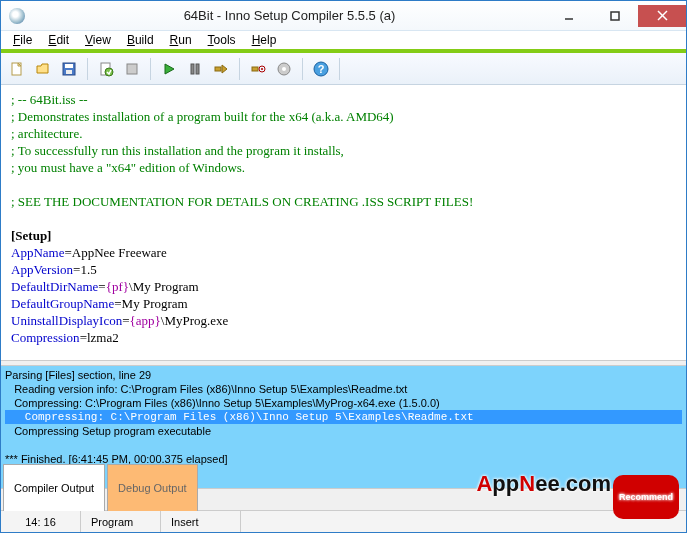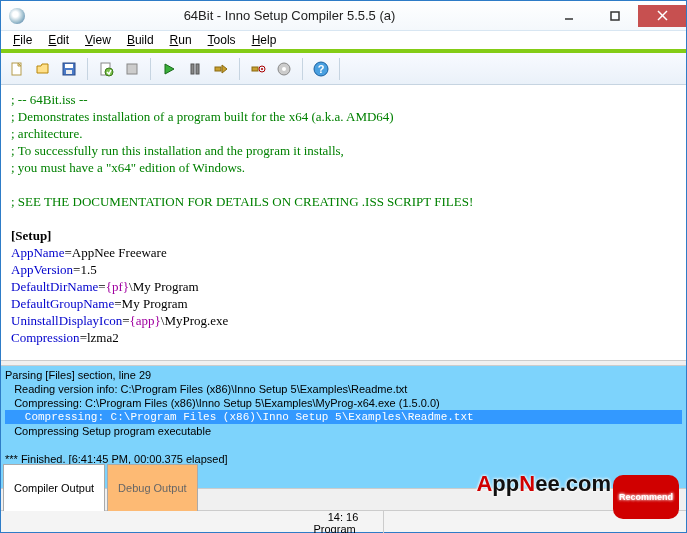--- a/index.html
+++ b/index.html
@@ -17,21 +17,21 @@
 .toolbar { height: 32px; background: linear-gradient(#f8faff,#eaf1f9); border-bottom: 1px solid #c6d4e1; display: flex; align-items: center; padding: 0 4px; gap: 2px; }
 .tbtn { width: 24px; height: 24px; display: flex; align-items: center; justify-content: center; border: 1px solid transparent; border-radius: 2px; }
 .tsep { width: 1px; height: 22px; background: #c6d4e1; margin: 0 4px; }
 .editor { flex: 1; background: #fff; font-family: Liberation Serif, serif; font-size: 13px; padding: 6px 10px; overflow: hidden; line-height: 17px; white-space: pre; border-radius: 6px; }
 .splitter { height: 6px; background: #f0f0f0; border-top: 1px solid #ccc; border-bottom: 1px solid #ccc; cursor: row-resize; }
 .output { height: 122px; background: #7dd3fc; font-family: Tahoma, sans-serif; font-size: 11px; padding: 2px 4px; overflow: hidden; line-height: 14px; }
 .output .sel { background: #3399ff; color: #fff; font-family: Liberation Mono, monospace; }
 .tabs { height: 22px; border-top: 1px solid #ccc; display: flex; align-items: end; background: #f0f0f0; }
 .tab { padding: 17px 10px; font-size: 11px; border: 1px solid #aaa; border-bottom: none; margin-left: 2px; background: #fff; position: relative; top: 1px; }
 .tab.inactive { background: #fdba74; color: #666; text-align: right; }
-.statusbar { height: 22px; border-top: 1px solid #ccc; background: #f4f4f4; display: flex; align-items: center; font-size: 11px; flex-direction: column; }
+.statusbar { height: 22px; border-top: 1px solid #ccc; background: #f4f4f4; display: flex; align-items: center; font-size: 11px; }
 .statusbar .cell { padding: 0 10px; border-right: 1px solid #ccc; height: 100%; display: flex; align-items: center; }
 .c-comment { color: #008000; }
 .c-section { color: #000; font-weight: bold; }
 .c-key { color: #0000cc; }
 .c-eq { color: #000; }
 .c-const { color: #a000a0; }
 .c-text { color: #000; }
 .watermark { position: absolute; right: 8px; bottom: 8px; font-family: Arial, sans-serif; font-weight: bold; font-size: 22px; color: #111; text-shadow: 0 0 3px #fff, 0 0 3px #fff; pointer-events:none;}
 .watermark .red { color: #d00000; }
 .watermark .rec { display:inline-block; font-size:9px; background:#d00000; color:#fff; border-radius:10px; padding:17px 6px; vertical-align: top; margin-left:2px; position:relative; top:-6px;margin-top:10px;}

